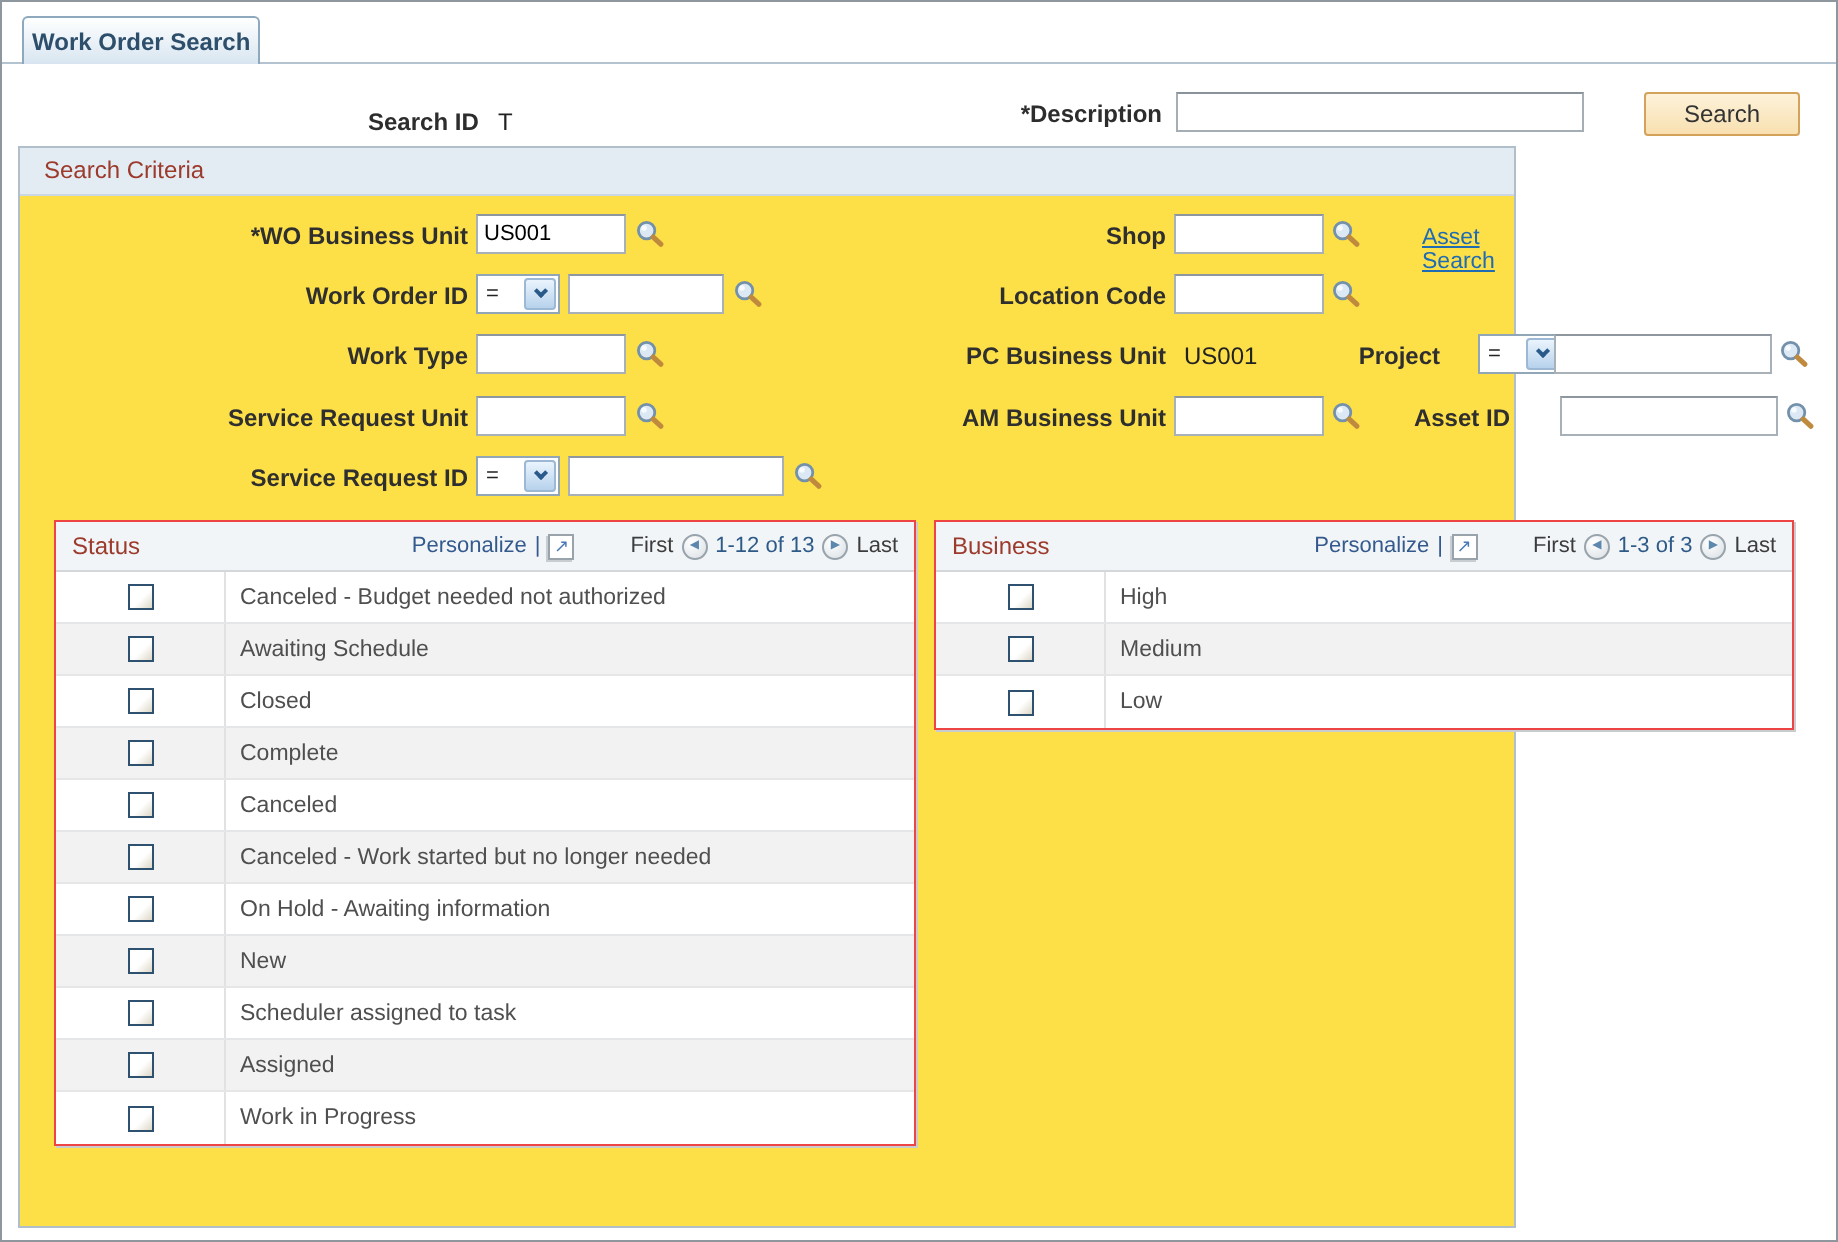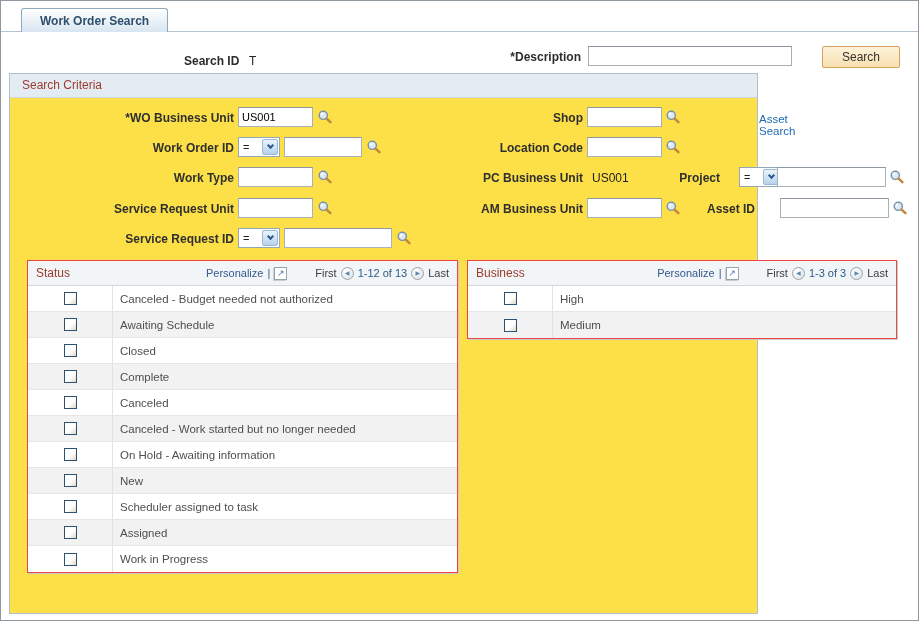--- a/index.html
+++ b/index.html
@@ -2,21 +2,21 @@
 <html><head>
 <meta charset="utf-8">
 <style>
   * { margin:0; padding:0; box-sizing:border-box; }
   body { background:#ffffff; font-family:"Liberation Sans", sans-serif; }
   .screen { position:relative; width:919px; height:621px; border:1px solid #8e979e;
             background:#ffffff; overflow:hidden; font-size:12px; color:#333; }
 
   
   .tabline { position:absolute; left:0; top:30px; width:100%; height:1px; background:#b3c3d0; z-index:1; }
-  .tab { position:absolute; left:20px; top:7px; height:24px; padding:0 18px; z-index:2;
+  .tab { position:absolute; left:10px; top:7px; height:24px; padding:0 4px; z-index:2;
          display:flex; align-items:center; border:1px solid #8ea9bd; border-bottom:none;
          border-radius:3px 3px 0 0; background:linear-gradient(#feffff,#d8e5f0);
          font-weight:bold; color:#2d4f6b; }
 
   
   .hdr-label { position:absolute; font-weight:bold; color:#2d2d2d; }
   .hdr-value { position:absolute; color:#222; }
   .desc-input { position:absolute; left:587px; top:45px; width:204px; height:20px;
                 border:1px solid #a5adb5; border-top-color:#8a939b; background:#fff;
                 font-family:inherit; font-size:11px; padding:0 3px; }
@@ -101,21 +101,21 @@
     </span>
     <span class="flabel" style="left:340px; top:37px; width:233px;">Shop</span>
     <input class="ps-input" style="left: 577px; top: 33px; width: 75px;" value="">
     <span class="lookup" style="left:655px; top:35px;">
       <svg width="16" height="16" viewBox="0 0 16 16">
           <circle cx="6.3" cy="6.3" r="4.1" fill="#dce9f4" stroke="#7491ab" stroke-width="1.4"></circle>
           <path d="M9.6 9.6 L13.4 13.1" stroke="#c08a3e" stroke-width="2.6" stroke-linecap="round"></path>
           <circle cx="5" cy="5" r="1.4" fill="#ffffff" opacity="0.8"></circle>
         </svg>
     </span>
-    <a class="link" style="left:749px; top:39px;">Asset Search</a>
+    <a class="link" style="left:701px; top:39px;text-decoration:underline;">Asset Search</a>
 
     <span class="flabel" style="left:0; top:67px; width:224px;">Work Order ID</span>
     <span class="ps-combo" style="left:228px; top:63px;">
       <span class="combo-value">=</span>
       <span class="combo-btn">
           <span class="chevron"></span>
         </span>
     </span>
     <input class="ps-input" style="left: 274px; top: 63px; width: 78px;" value="">
     <span class="lookup" style="left:356px; top:65px;">
@@ -322,17 +322,23 @@
               <span class="ps-checkbox"></span>
             </div>
           <div class="cell-label">High</div>
         </div>
         <div class="grid-row">
           <div class="cell-check">
               <span class="ps-checkbox"></span>
             </div>
           <div class="cell-label">Medium</div>
         </div>
+        <div class="grid-row">
+          <div class="cell-check">
+              <span class="ps-checkbox"></span>
+            </div>
+          <div class="cell-label">Low</div>
+        </div>
       </div>
     </div>
 
   </div>
 </div>
 
 </body></html>

